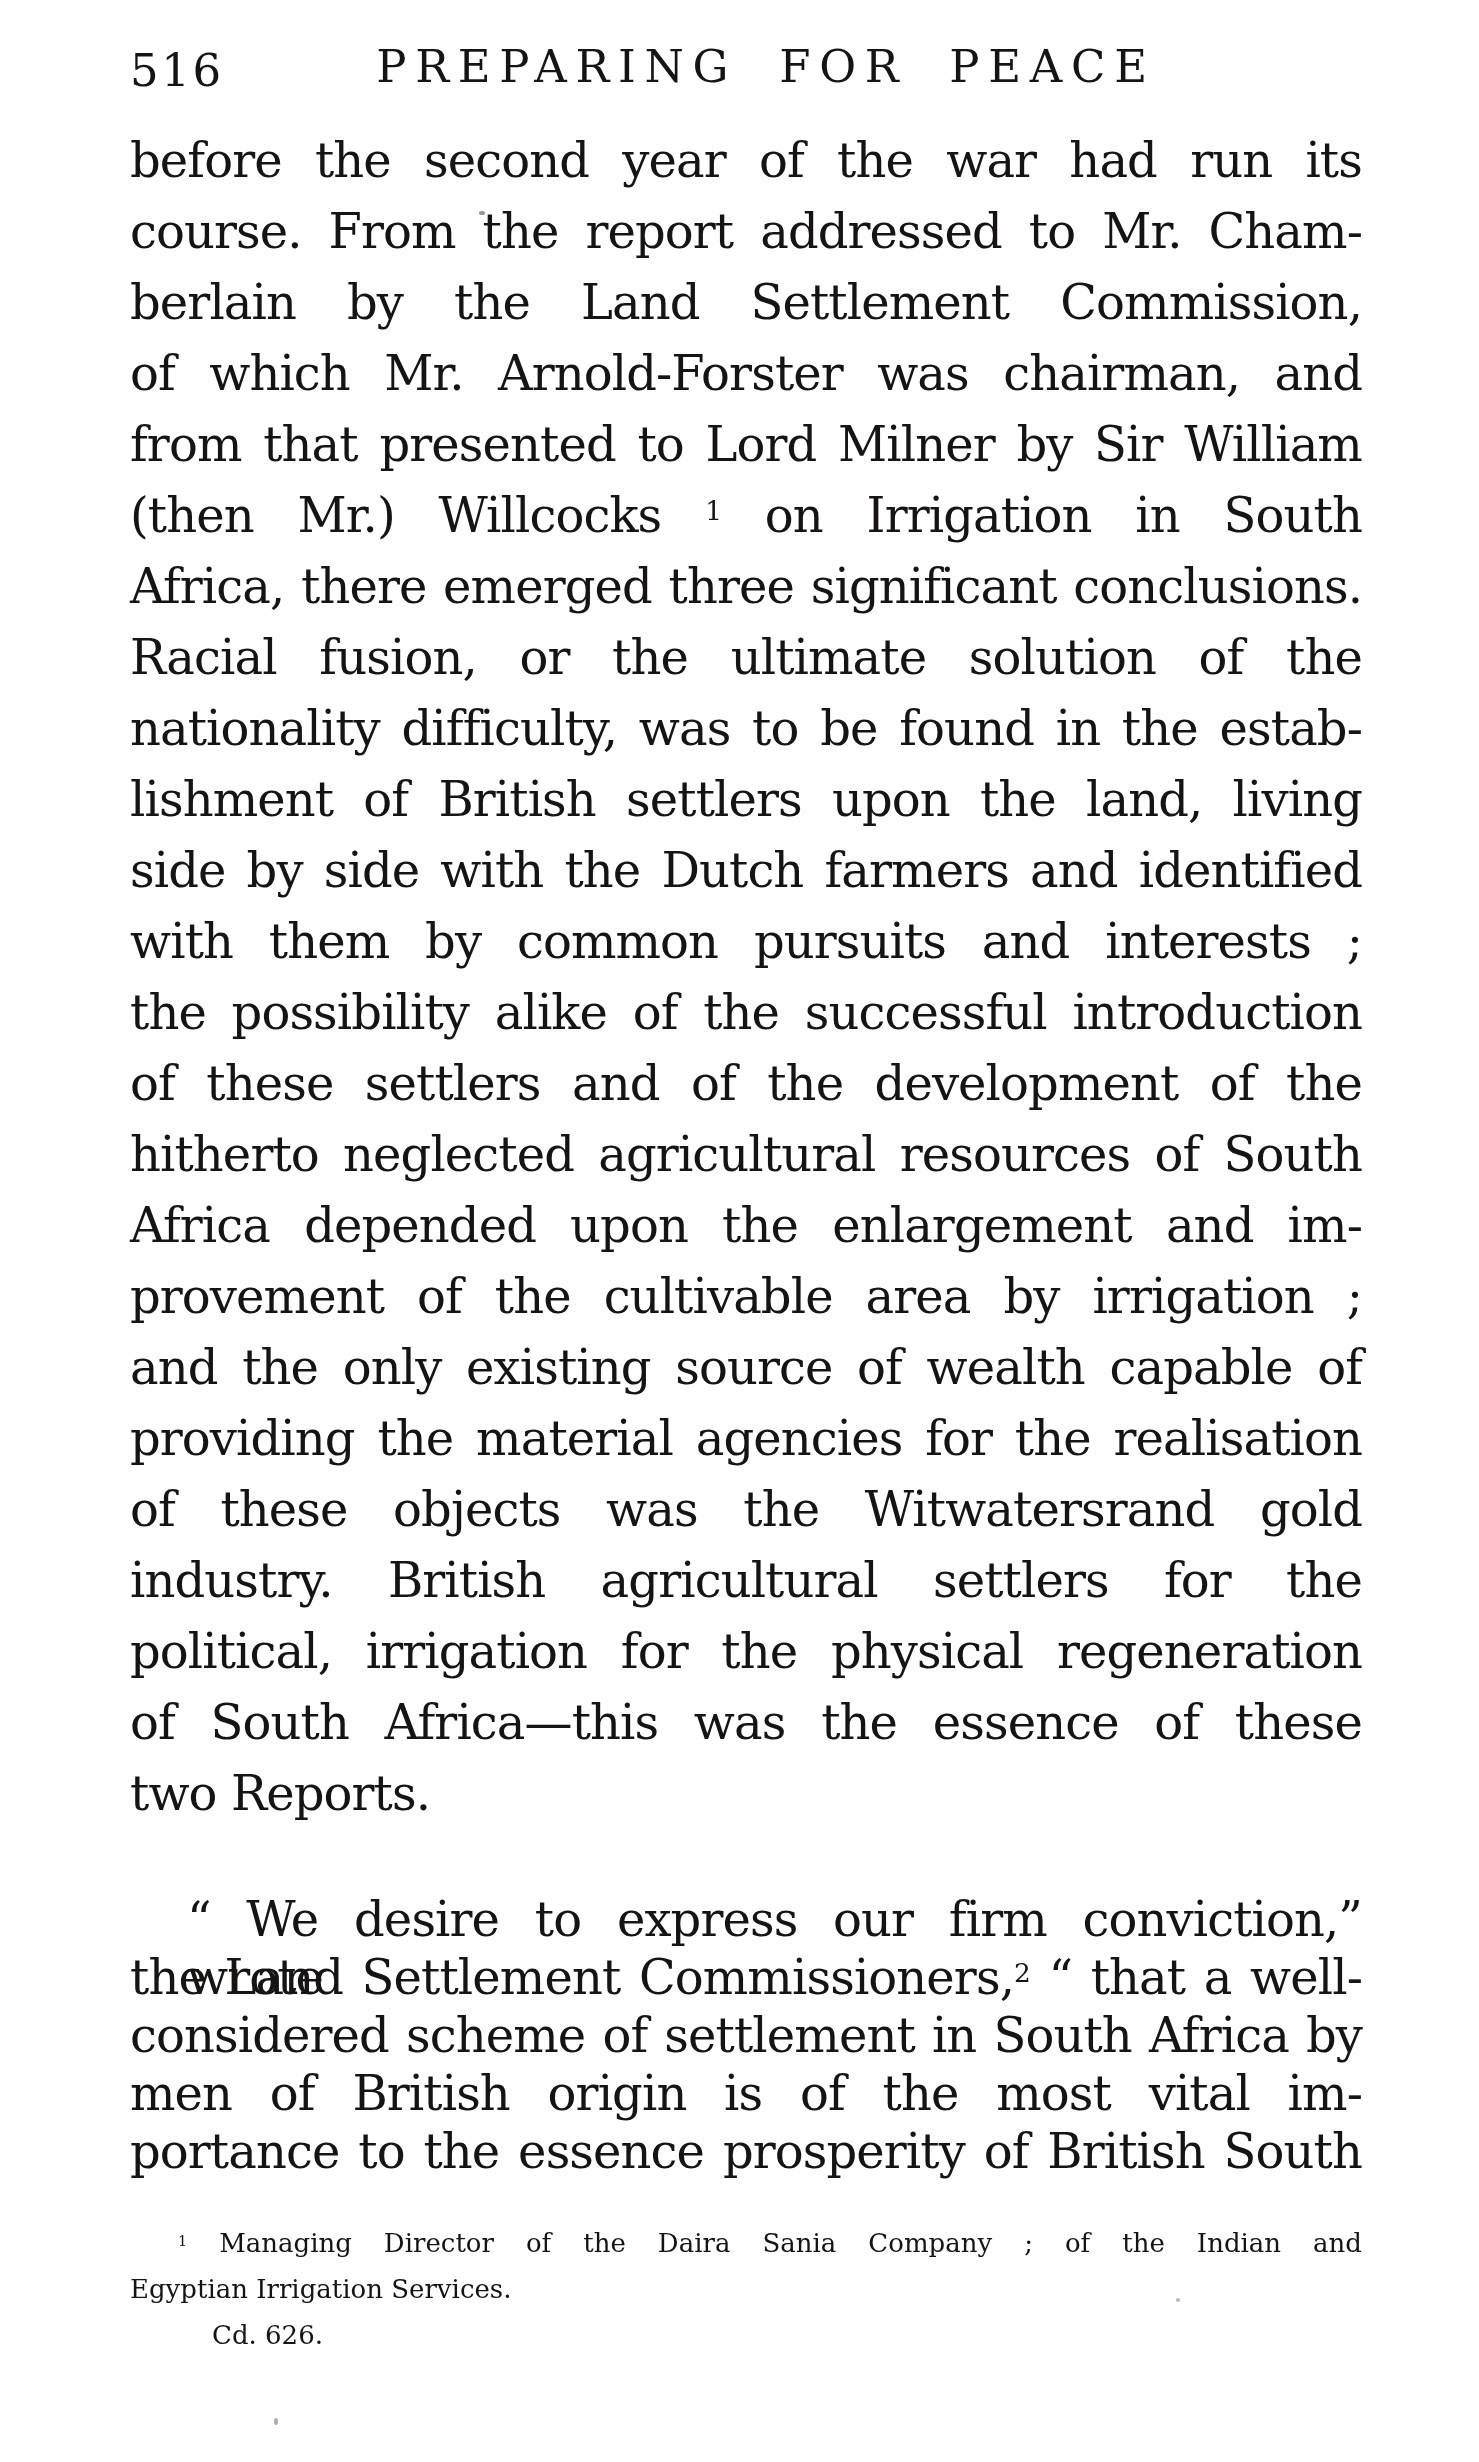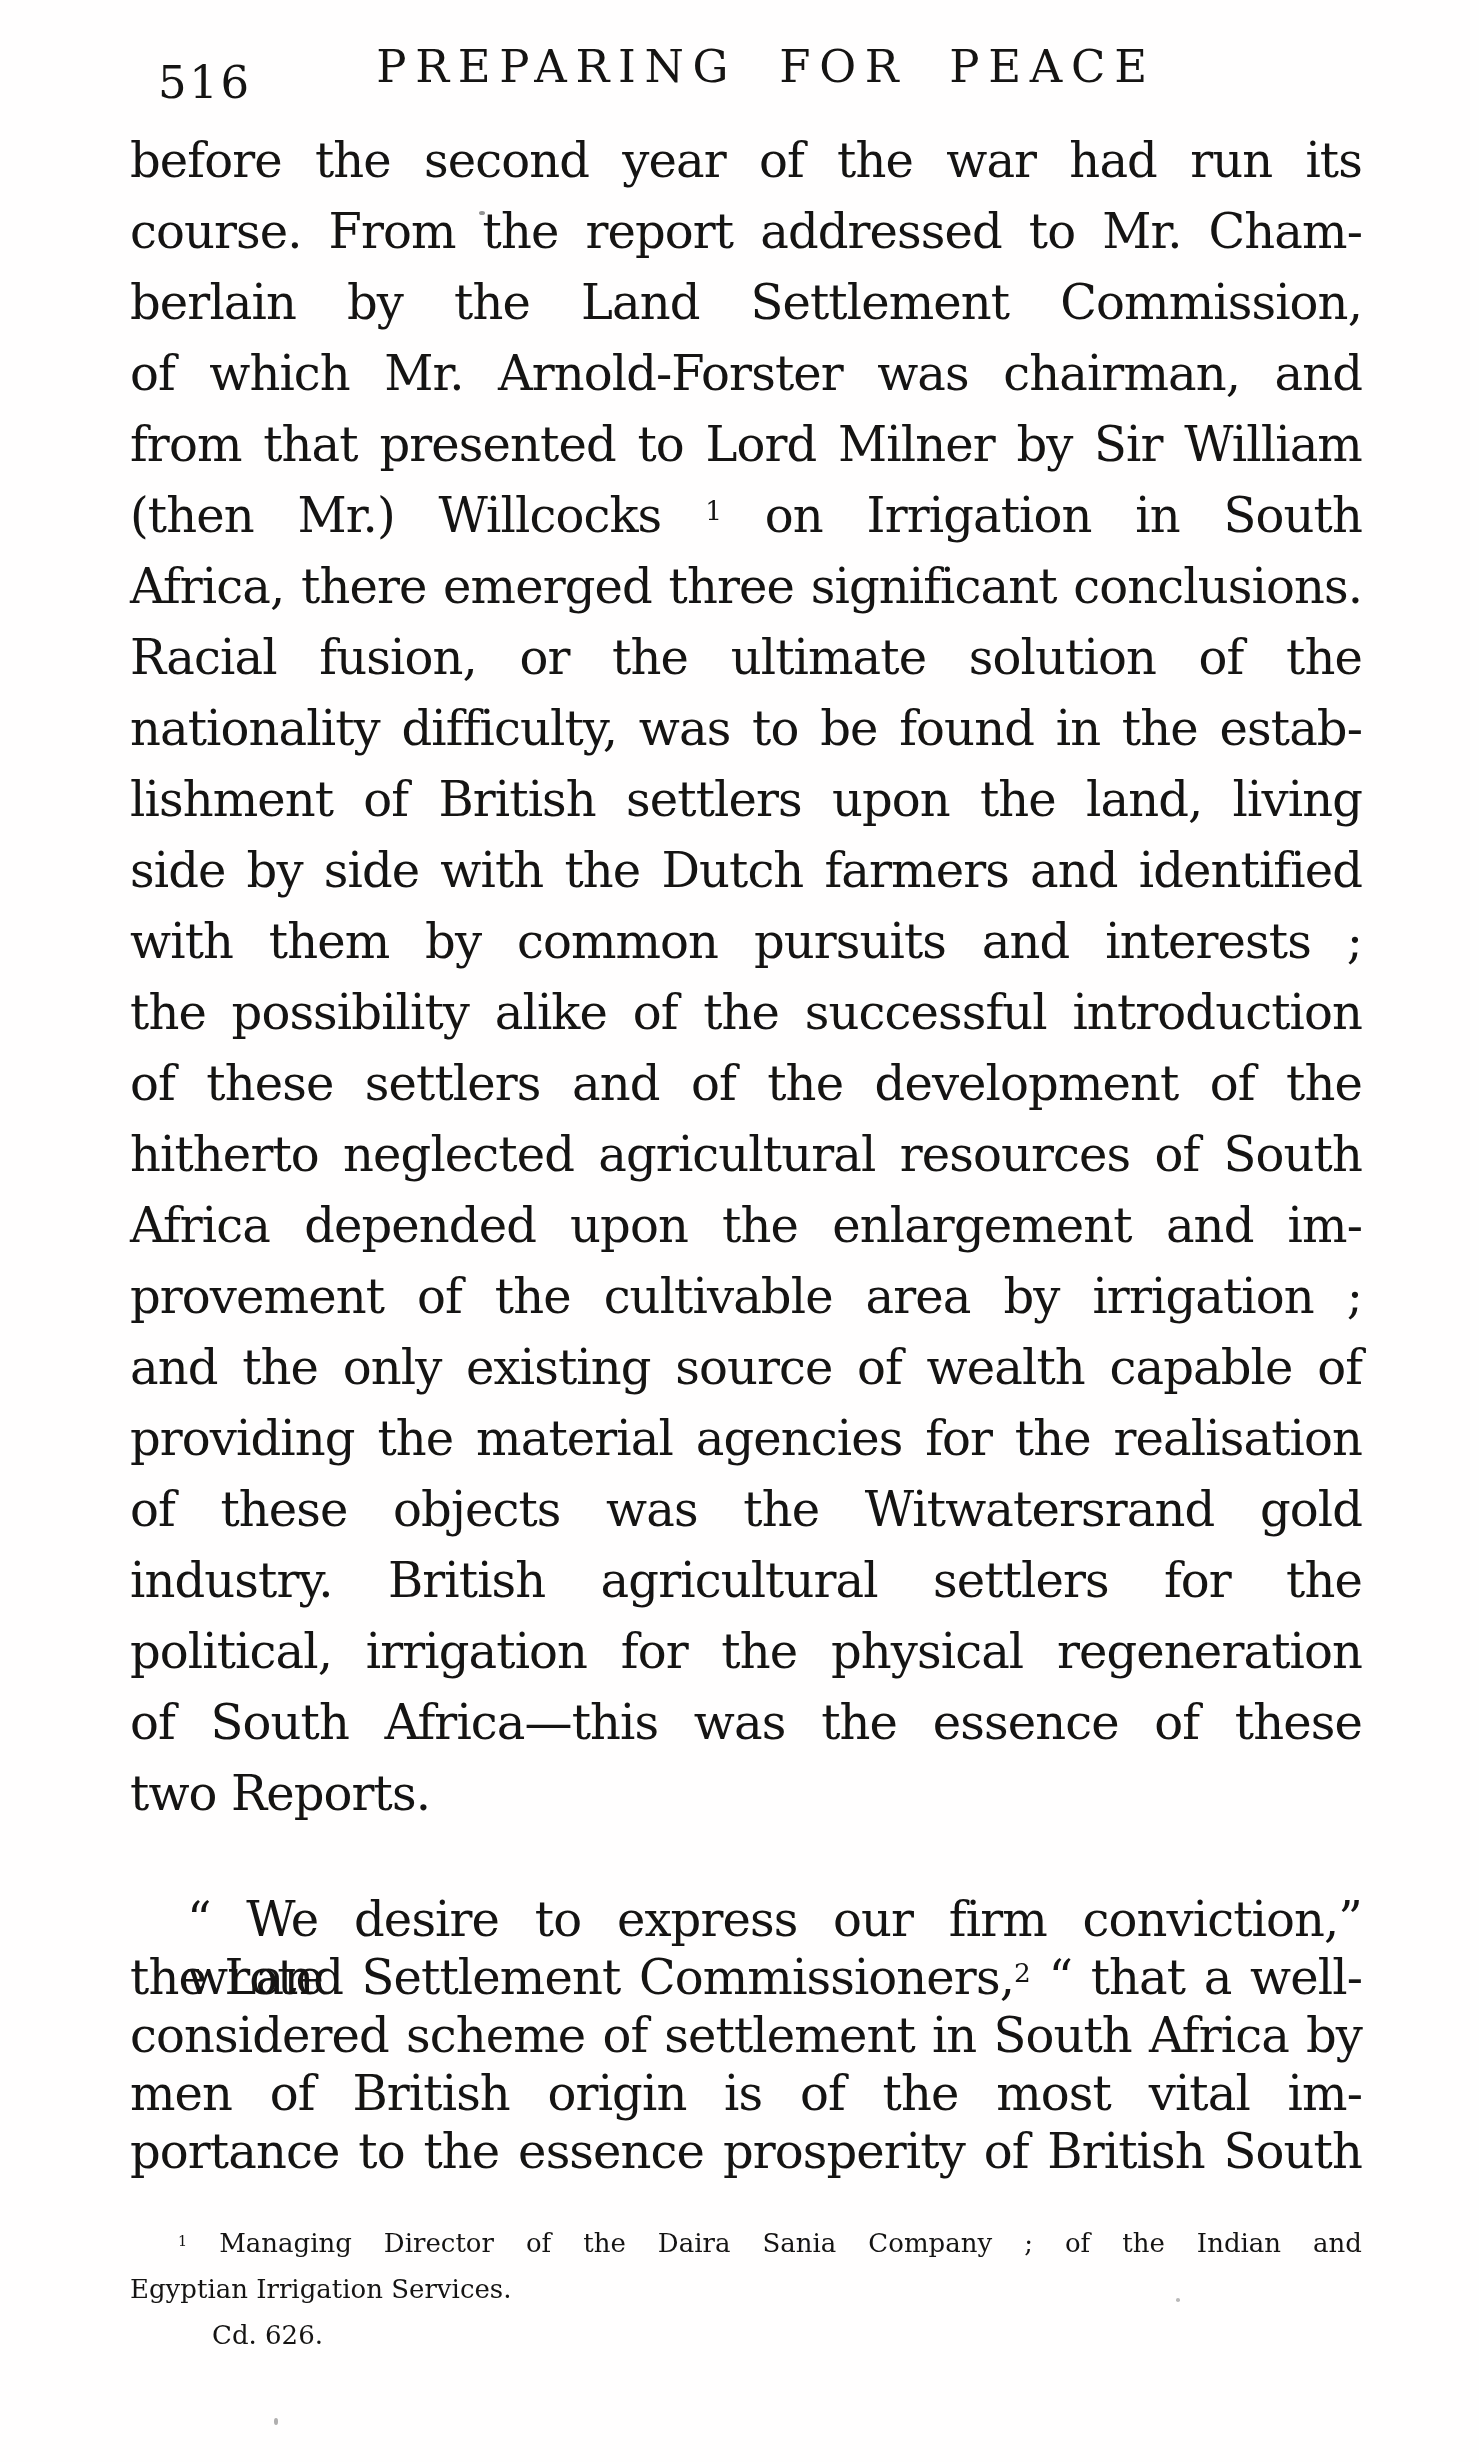--- a/index.html
+++ b/index.html
@@ -23,23 +23,22 @@
     left: 130px;
     width: 1232px;
     height: 62px;
     font-size: 45px;
     line-height: 62px;
     white-space: nowrap;
   }
   .pageno {
     position: absolute;
     left: 0;
-    top: 16px;
+    top: 4px;
     letter-spacing: 2.6px;
-    margin-left: 28px;
   }
   .running-title {
     display: block;
     text-align: center;
     padding-left: 40px;
     letter-spacing: 8.7px;
     word-spacing: 19px;
   }
   
   .text-block {

